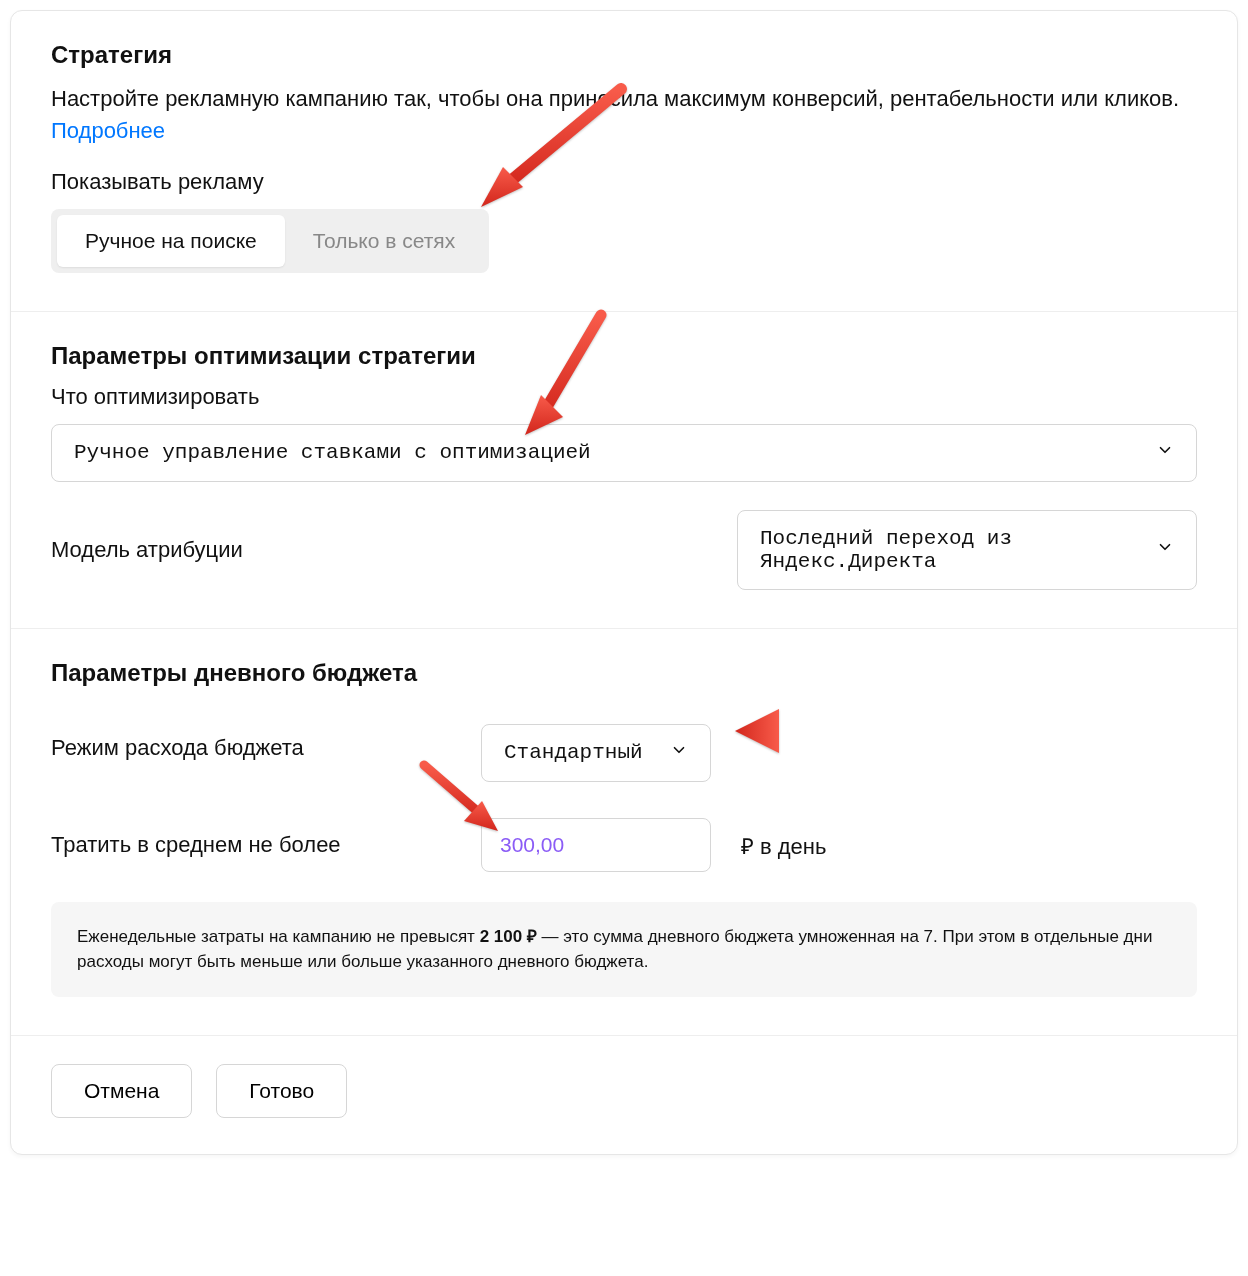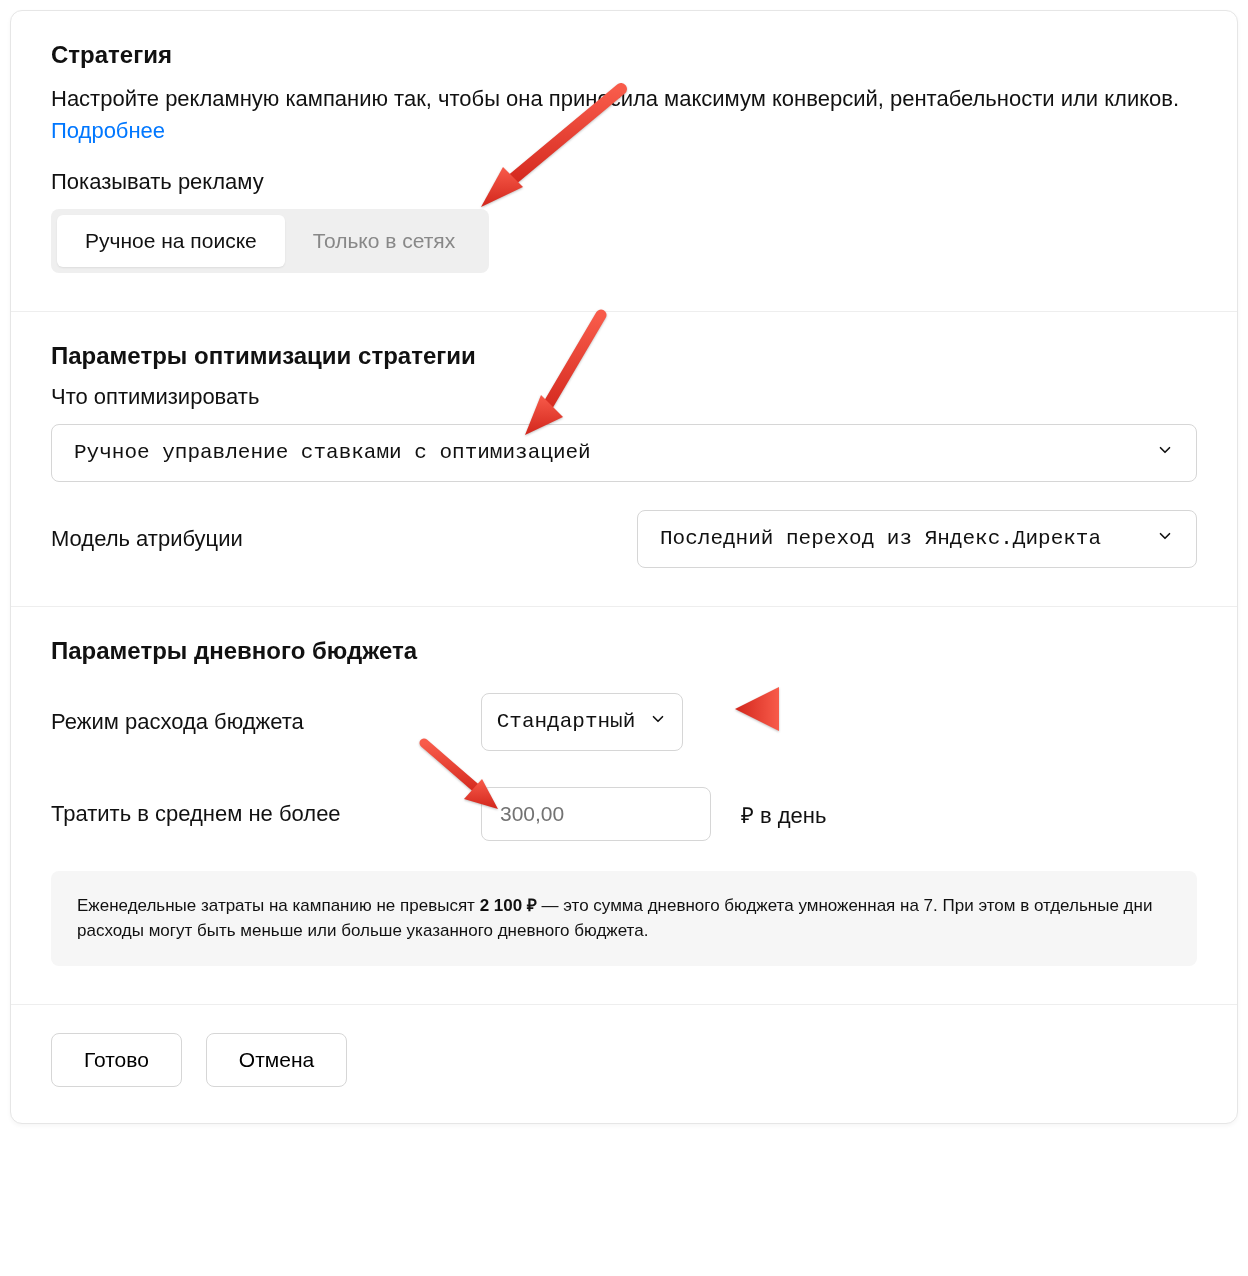--- a/index.html
+++ b/index.html
@@ -74,32 +74,32 @@
     .row {
       display: flex;
       align-items: center;
       gap: 30px;
       margin-top: 28px;
     }
     .row .row-label {
       font-size: 22px;
       flex: 0 0 auto;
     }
-    .attr-row .select { width: 560px; }
-    .budget-row .select { width: 202px; justify-content: center; gap: 14px; }
+    .attr-row .select { width: 460px; }
+    .budget-row .select { width: 230px; gap: 14px; margin-top: 9px; }
     .budget-row .select .chev { margin-left: 0; }
     .spend-row { margin-top: 36px; }
     .input {
       border: 1px solid #d6d6d6;
       border-radius: 8px;
       padding: 14px 18px;
       font-size: 21px;
       width: 230px;
       font-family: inherit;
-      color: #737373;
+      color: #8b5cf6;
     }
     .suffix { font-size: 22px; }
     .info-box {
       margin-top: 30px;
       background: #f6f6f6;
       border-radius: 8px;
       padding: 22px 26px;
       font-size: 17px;
       line-height: 1.5;
     }
@@ -242,16 +242,16 @@
               <stop offset="1" stop-color="#d2261c"></stop>
             </linearGradient>
           </defs>
         <path d="M18 6 L78 58" stroke="url(#g4)" stroke-width="9" stroke-linecap="round"></path>
         <polygon points="92,72 58,62 76,42" fill="url(#g4)"></polygon>
       </svg>
     </div>
   </div>
 
   <div class="footer">
+    <button class="btn">Отмена</button>
     <button class="btn">Готово</button>
-    <button class="btn">Отмена</button>
   </div>
 </div>
 
 </body></html>

